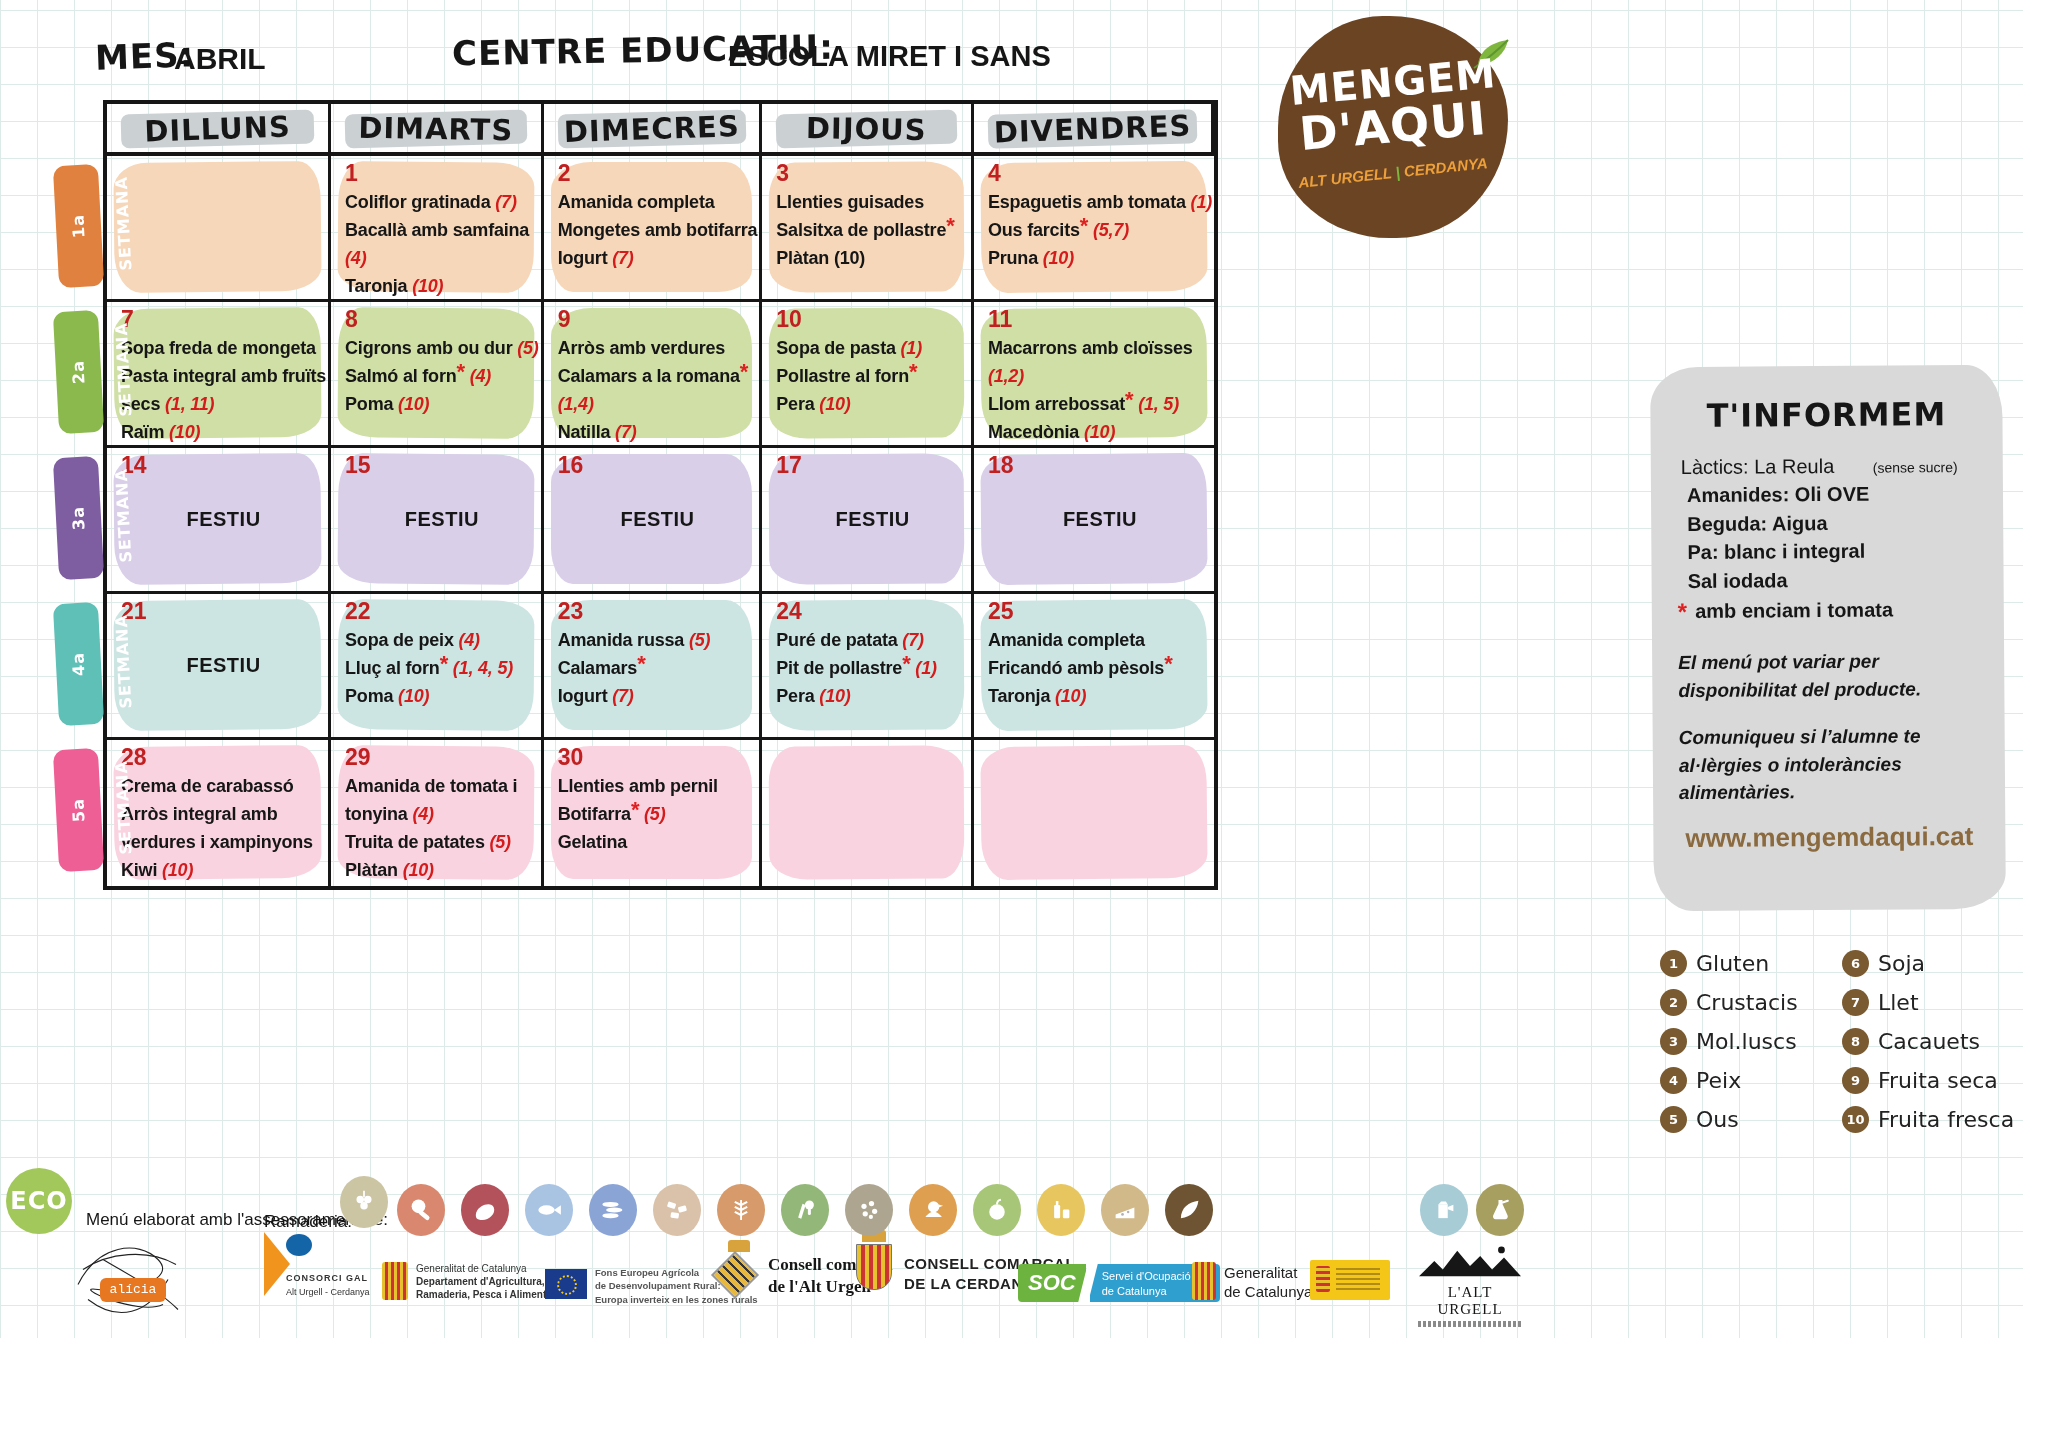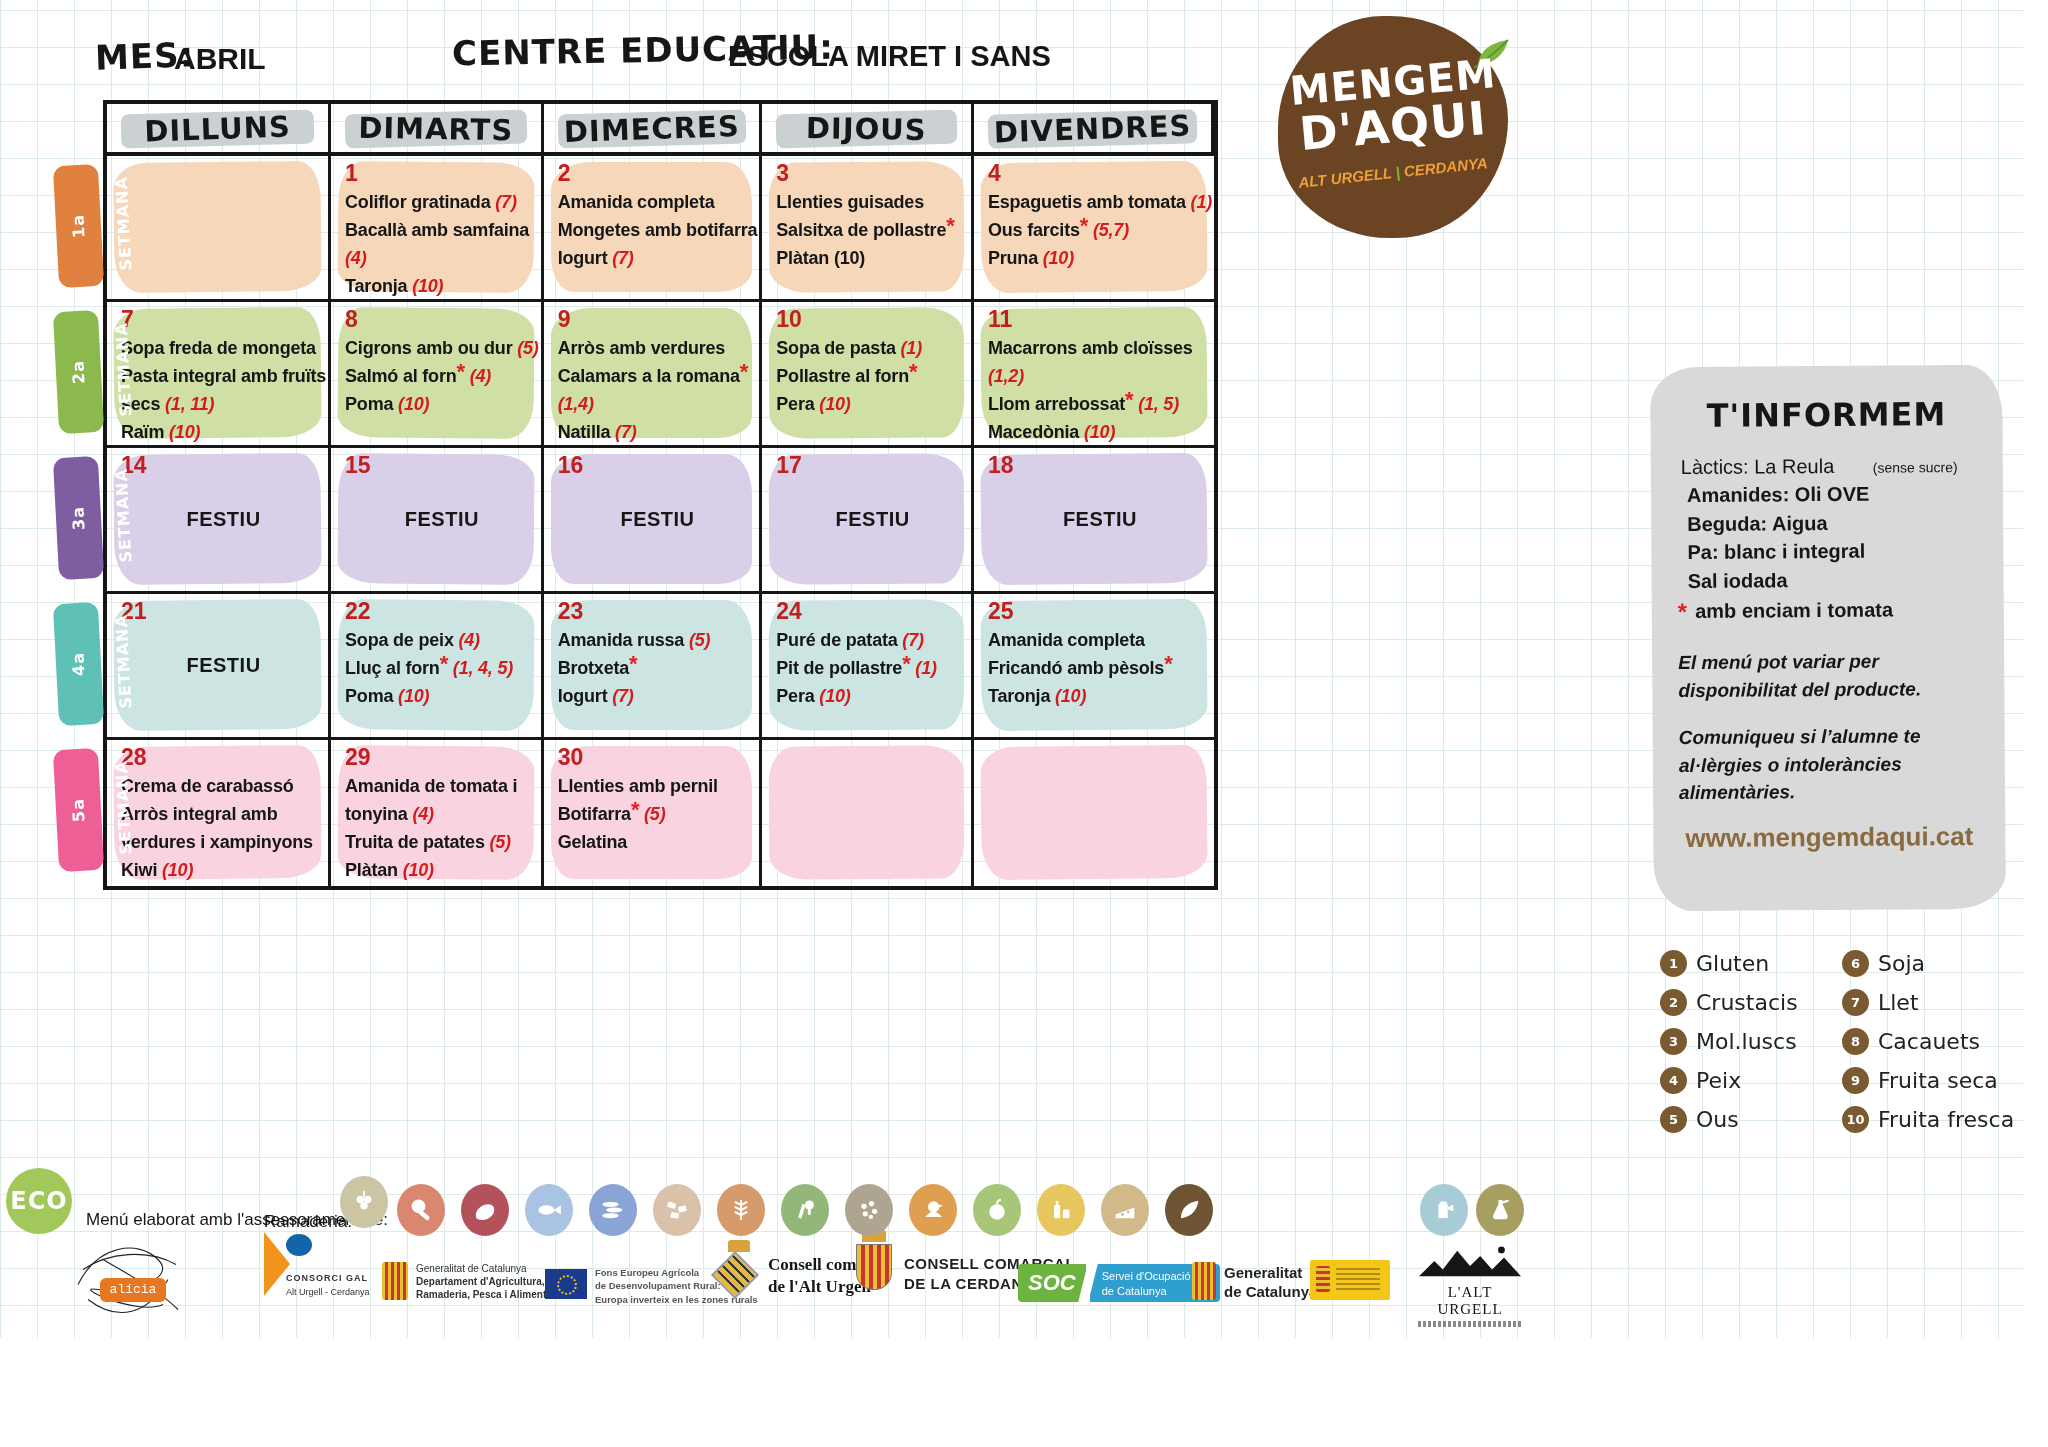--- a/index.html
+++ b/index.html
@@ -118,21 +118,21 @@
   #cc-cerdanya .crest{width:34px;height:44px;margin-top:16px;background:repeating-linear-gradient(90deg,#e8c22e 0 4px,#cc3333 4px 8px);
      border-radius:0 0 17px 17px;border:1px solid #777;}
   #cc-cerdanya .crown{position:absolute;left:6px;top:2px;width:24px;height:12px;background:#d8a33c;border-radius:3px 3px 0 0;}
   #cc-cerdanya .txt{margin-left:12px;margin-top:26px;font-size:15px;font-weight:bold;letter-spacing:.5px;line-height:1.35;color:#222;}
   #soc{position:absolute;left:1018px;top:1264px;z-index:2;display:flex;height:38px;}
   #soc .g{background:#6db33f;color:#fff;font-weight:bold;font-style:italic;font-size:22px;padding:4px 10px;line-height:30px;border-radius:4px 0 0 4px;}
   #soc .slash{width:10px;background:#fff;transform:skewX(-14deg);margin:0 -3px;}
   #soc .b{background:#2f9fd0;color:#fff;font-size:11px;padding:5px 10px 0 12px;line-height:1.35;border-radius:0 4px 4px 0;width:108px;}
   #gencat{position:absolute;left:1192px;top:1262px;z-index:2;display:flex;}
   #gencat .senyera{width:24px;height:38px;}
-  #gencat .txt{margin-left:8px;font-size:15px;font-weight:bold;line-height:1.25;color:#222;margin-top:2px;}
+  #gencat .txt{margin-left:8px;font-size:15px;font-weight:normal;line-height:1.25;color:#222;margin-top:2px;}
   #spain{position:absolute;left:1310px;top:1260px;width:80px;height:40px;background:#f4c618;z-index:2;border-radius:2px;}
   #spain .em{position:absolute;left:6px;top:6px;width:14px;height:26px;background:
       repeating-linear-gradient(0deg,#cc3333 0 3px,#e8c22e 3px 6px);border-radius:2px;}
   #spain .tx{position:absolute;left:26px;top:8px;width:44px;height:22px;background:
       repeating-linear-gradient(0deg,rgba(120,90,20,.55) 0 2px,transparent 2px 5px);}
   #alturgell{position:absolute;left:1418px;top:1244px;z-index:2;width:104px;text-align:center;}
   #alturgell .name{font-family:"Liberation Serif",serif;font-weight:normal;font-size:15px;letter-spacing:1px;margin-top:2px;}
   #alturgell .sub{height:6px;background:repeating-linear-gradient(90deg,rgba(60,60,60,.6) 0 3px,transparent 3px 5px);margin-top:3px;}
 
   
@@ -323,21 +323,21 @@
         <div class="mline"><span class="seg-k">Sopa de peix </span><span class="seg-r">(4)</span></div>
         <div class="mline"><span class="seg-k">Lluç al forn</span><span class="seg-s">*</span><span class="seg-r">  (1, 4, 5)</span></div>
         <div class="mline"><span class="seg-k">Poma </span><span class="seg-r">(10)</span></div>
       </div>
     </div>
     <div class="cell">
       <div class="blob b2" style="background: rgb(205, 229, 226);"></div>
       <div class="cinner">
         <div class="dnum">23</div>
         <div class="mline"><span class="seg-k">Amanida russa </span><span class="seg-r">(5)</span></div>
-        <div class="mline"><span class="seg-k">Brotxeta</span><span class="seg-s">*</span></div>
+        <div class="mline"><span class="seg-k">Calamars</span><span class="seg-s">*</span></div>
         <div class="mline"><span class="seg-k">Iogurt </span><span class="seg-r">(7)</span></div>
       </div>
     </div>
     <div class="cell">
       <div class="blob b3" style="background: rgb(205, 229, 226);"></div>
       <div class="cinner">
         <div class="dnum">24</div>
         <div class="mline"><span class="seg-k">Puré de patata </span><span class="seg-r">(7)</span></div>
         <div class="mline"><span class="seg-k">Pit de pollastre</span><span class="seg-s">*</span><span class="seg-r"> (1)</span></div>
         <div class="mline"><span class="seg-k">Pera </span><span class="seg-r">(10)</span></div>

